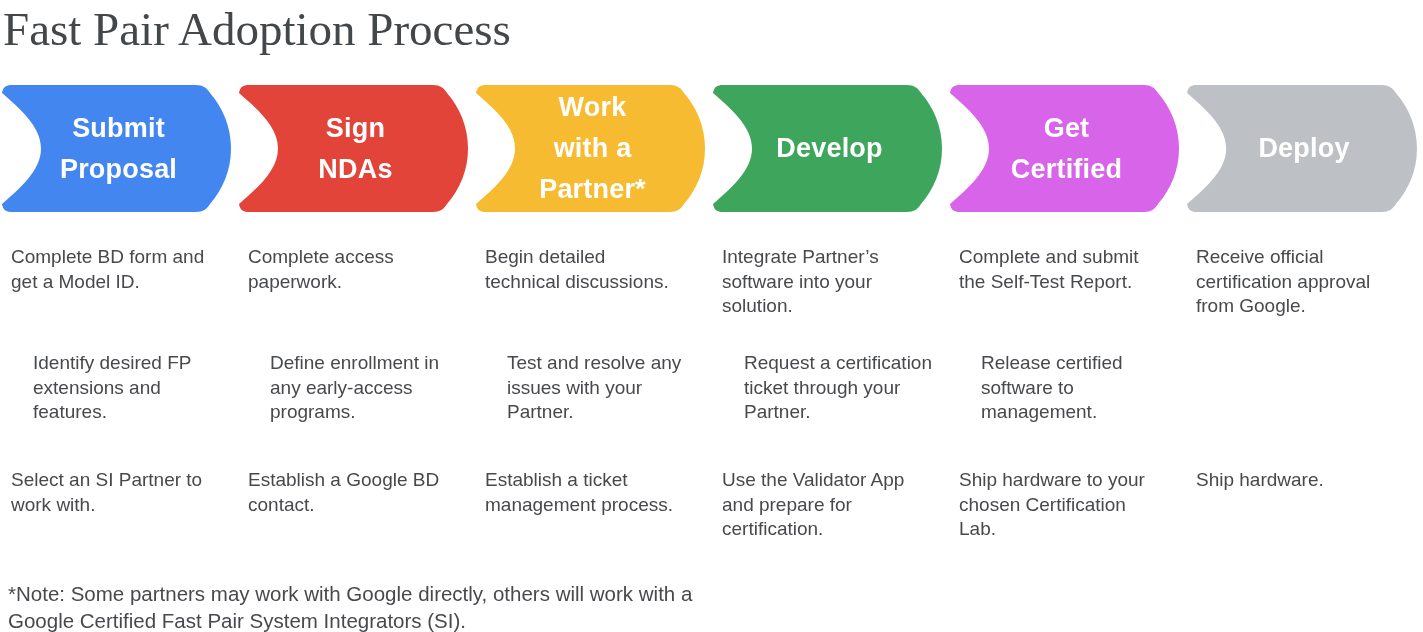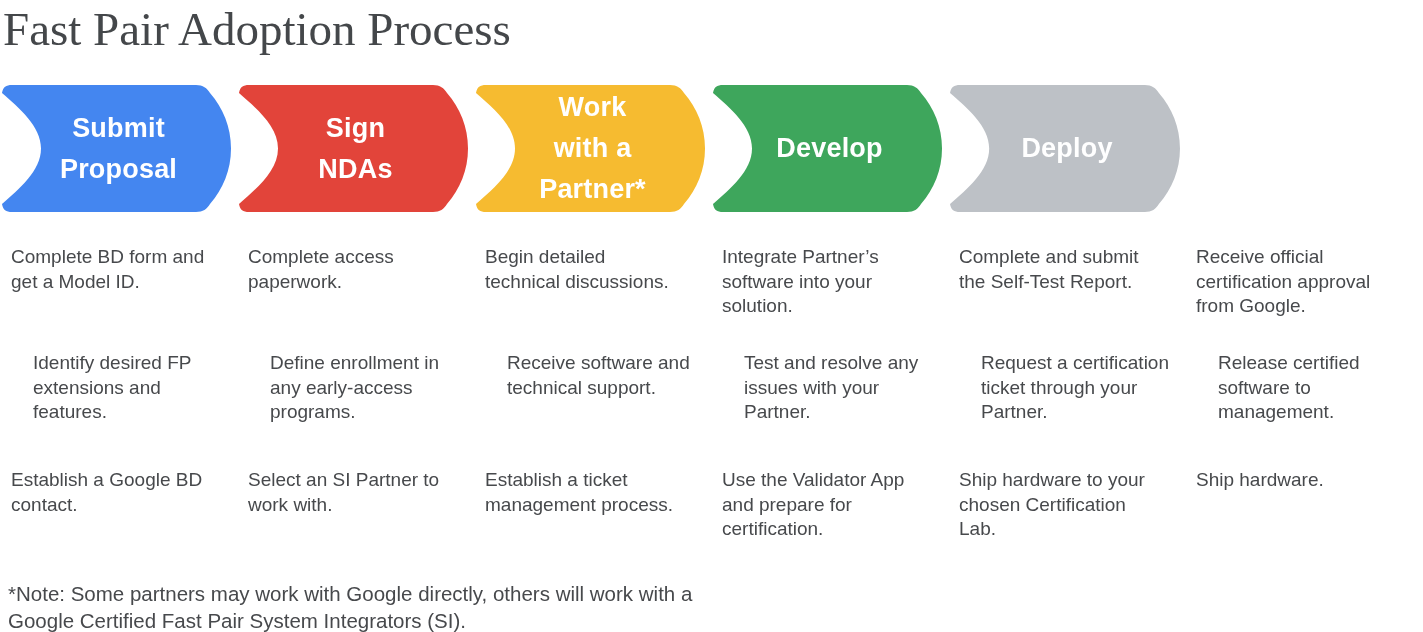--- a/index.html
+++ b/index.html
@@ -121,20 +121,27 @@
 Partner*</div>
     </div>
 
     <div class="stage">
       <svg viewBox="0 0 237 127" preserveAspectRatio="none">
         <path d="M 12 0 L 196 0 C 203 0 207 3 210 8 C 223 23 231 42 231 63.5 C 231 85 223 104 210 119 C 207 124 203 127 196 127 L 12 127 C 6 127 3 125 2 119 C 19 104 41 86 41 63.5 C 41 41 19 23 2 8 C 3 2 6 0 12 0 Z" fill="#3ea65c"></path>
       </svg>
       <div class="stage-label">Develop</div>
     </div>
 
+    <div class="stage">
+      <svg viewBox="0 0 237 127" preserveAspectRatio="none">
+        <path d="M 12 0 L 196 0 C 203 0 207 3 210 8 C 223 23 231 42 231 63.5 C 231 85 223 104 210 119 C 207 124 203 127 196 127 L 12 127 C 6 127 3 125 2 119 C 19 104 41 86 41 63.5 C 41 41 19 23 2 8 C 3 2 6 0 12 0 Z" fill="#d764e9"></path>
+      </svg>
+      <div class="stage-label">Get
+Certified</div>
+    </div>
 
     <div class="stage">
       <svg viewBox="0 0 237 127" preserveAspectRatio="none">
         <path d="M 12 0 L 196 0 C 203 0 207 3 210 8 C 223 23 231 42 231 63.5 C 231 85 223 104 210 119 C 207 124 203 127 196 127 L 12 127 C 6 127 3 125 2 119 C 19 104 41 86 41 63.5 C 41 41 19 23 2 8 C 3 2 6 0 12 0 Z" fill="#bdc1c6"></path>
       </svg>
       <div class="stage-label">Deploy</div>
     </div>
 
   </div>
 
@@ -155,38 +162,36 @@
 from Google.</div>
   </div>
 
   <div class="notes-row r2">
     <div class="note">Identify desired FP
 extensions and
 features.</div>
     <div class="note">Define enrollment in
 any early-access
 programs.</div>
-    <div class="note">Receive software and
-technical support.</div>
     <div class="note">Test and resolve any
 issues with your
 Partner.</div>
     <div class="note">Request a certification
 ticket through your
 Partner.</div>
     <div class="note">Release certified
 software to
 management.</div>
   </div>
 
   <div class="notes-row r3">
+    <div class="note">Select an SI Partner to
+work with.</div>
     <div class="note">Establish a Google BD
 contact.</div>
-    <div class="note">Select an SI Partner to
-work with.</div>
     <div class="note">Establish a ticket
 management process.</div>
     <div class="note">Use the Validator App
 and prepare for
 certification.</div>
     <div class="note">Ship hardware to your
 chosen Certification
 Lab.</div>
     <div class="note">Ship hardware.</div>
   </div>

